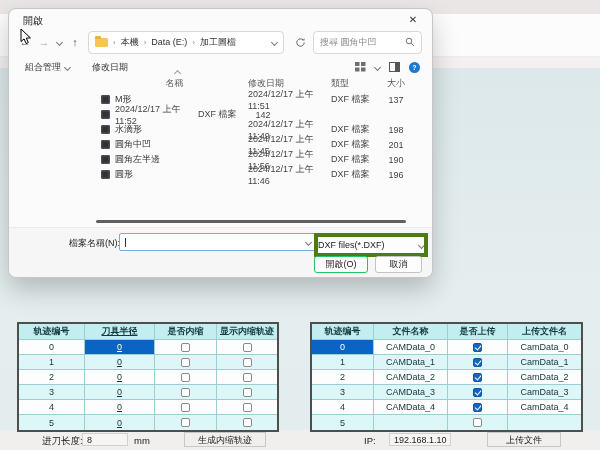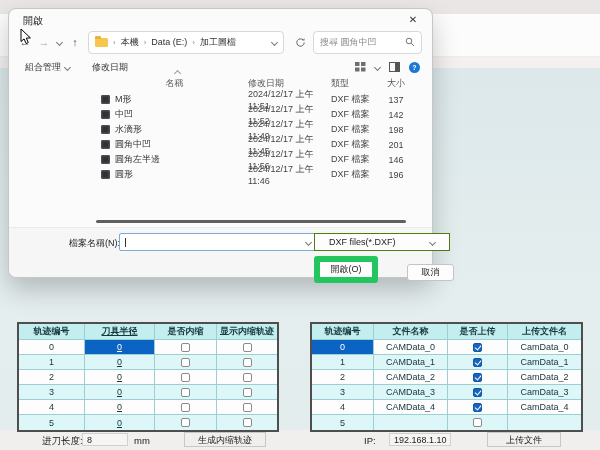--- a/index.html
+++ b/index.html
@@ -61,27 +61,27 @@
 
   .hscroll{position:absolute;top:211px;left:87px;width:310px;height:3px;background:#5f5f5f;border-radius:2px;}
 
   .dlg-footer{position:absolute;left:0;right:0;top:218px;bottom:0;background:#f6f6f6;border-top:1px solid #ebebeb;
               border-radius:0 0 8px 8px;}
   .fname-label{position:absolute;top:9px;left:60px;color:#222;}
   .fname-input{position:absolute;top:5px;left:110px;width:186px;height:16px;background:#fff;
                border:1px solid #7fa9d8;border-radius:2px;display:flex;align-items:center;padding:0 5px;}
   .caret-bar{width:1px;height:9px;background:#333;}
   .fname-input .chev{margin-left:auto;}
-  .ftype-select{position:absolute;top:5px;left:305px;width:106px;height:16px;border:1px solid #4d7c0f;border-radius:0;
-                background:#fdfdfd;display:flex;align-items:center;padding:0 14px;color:#222;}
+  .ftype-select{position:absolute;top:5px;left:305px;width:106px;height:16px;border:4px solid #4d7c0f;border-radius:0;
+                background:#fdfdfd;display:flex;align-items:center;padding:0 0;color:#222;}
   .ftype-select .chev{margin-left:auto;}
-  .btn-open{position:absolute;top:28px;left:305px;width:52px;height:15px;border:6px solid #22c55e;border-radius:3px;
+  .btn-open{position:absolute;top:28px;left:305px;width:52px;height:15px;border:1px solid #22c55e;border-radius:3px;
             background:#fdfdfd;text-align:center;line-height:15px;color:#222;}
-  .btn-cancel{position:absolute;top:36px;left:366px;width:45px;height:15px;border:1px solid #c4c4c4;border-radius:3px;
-            background:#fdfdfd;text-align:center;line-height:15px;color:#222;margin-left:32px;}
+  .btn-cancel{position:absolute;top:28px;left:366px;width:45px;height:15px;border:1px solid #c4c4c4;border-radius:3px;
+            background:#fdfdfd;text-align:center;line-height:15px;color:#222;}
 
   
   .cursor{position:absolute;left:20px;top:28px;z-index:50;}
 
   
   .ptable{position:absolute;border:2px solid #4e4e4e;background:#fdfdfd;font-size:9px;color:#15353a;}
   .left-table{left:17px;top:322px;width:258px;}
   .right-table{left:310px;top:322px;width:269px;}
   .trow{display:flex;height:15px;}
   .trow.head{height:16px;background:#c2eef0;font-weight:bold;color:#17393d;}
@@ -192,21 +192,20 @@
   <div class="filelist">
     <div class="frow">
       <span class="f-ico"></span>
       <span class="f-name">M形</span>
       <span class="f-date">2024/12/17 上午 11:51</span>
       <span class="f-type">DXF 檔案</span>
       <span class="f-size">137</span>
     </div>
     <div class="frow">
       <span class="f-ico"></span>
-      <span class="f-name">中凹</span>
       <span class="f-date">2024/12/17 上午 11:52</span>
       <span class="f-type">DXF 檔案</span>
       <span class="f-size">142</span>
     </div>
     <div class="frow">
       <span class="f-ico"></span>
       <span class="f-name">水滴形</span>
       <span class="f-date">2024/12/17 上午 11:49</span>
       <span class="f-type">DXF 檔案</span>
       <span class="f-size">198</span>
@@ -216,21 +215,21 @@
       <span class="f-name">圓角中凹</span>
       <span class="f-date">2024/12/17 上午 11:45</span>
       <span class="f-type">DXF 檔案</span>
       <span class="f-size">201</span>
     </div>
     <div class="frow">
       <span class="f-ico"></span>
       <span class="f-name">圓角左半邊</span>
       <span class="f-date">2024/12/17 上午 11:56</span>
       <span class="f-type">DXF 檔案</span>
-      <span class="f-size">146</span>
+      <span class="f-size">190</span>
     </div>
     <div class="frow">
       <span class="f-ico"></span>
       <span class="f-name">圓形</span>
       <span class="f-date">2024/12/17 上午 11:46</span>
       <span class="f-type">DXF 檔案</span>
       <span class="f-size">196</span>
     </div>
   </div>
 

